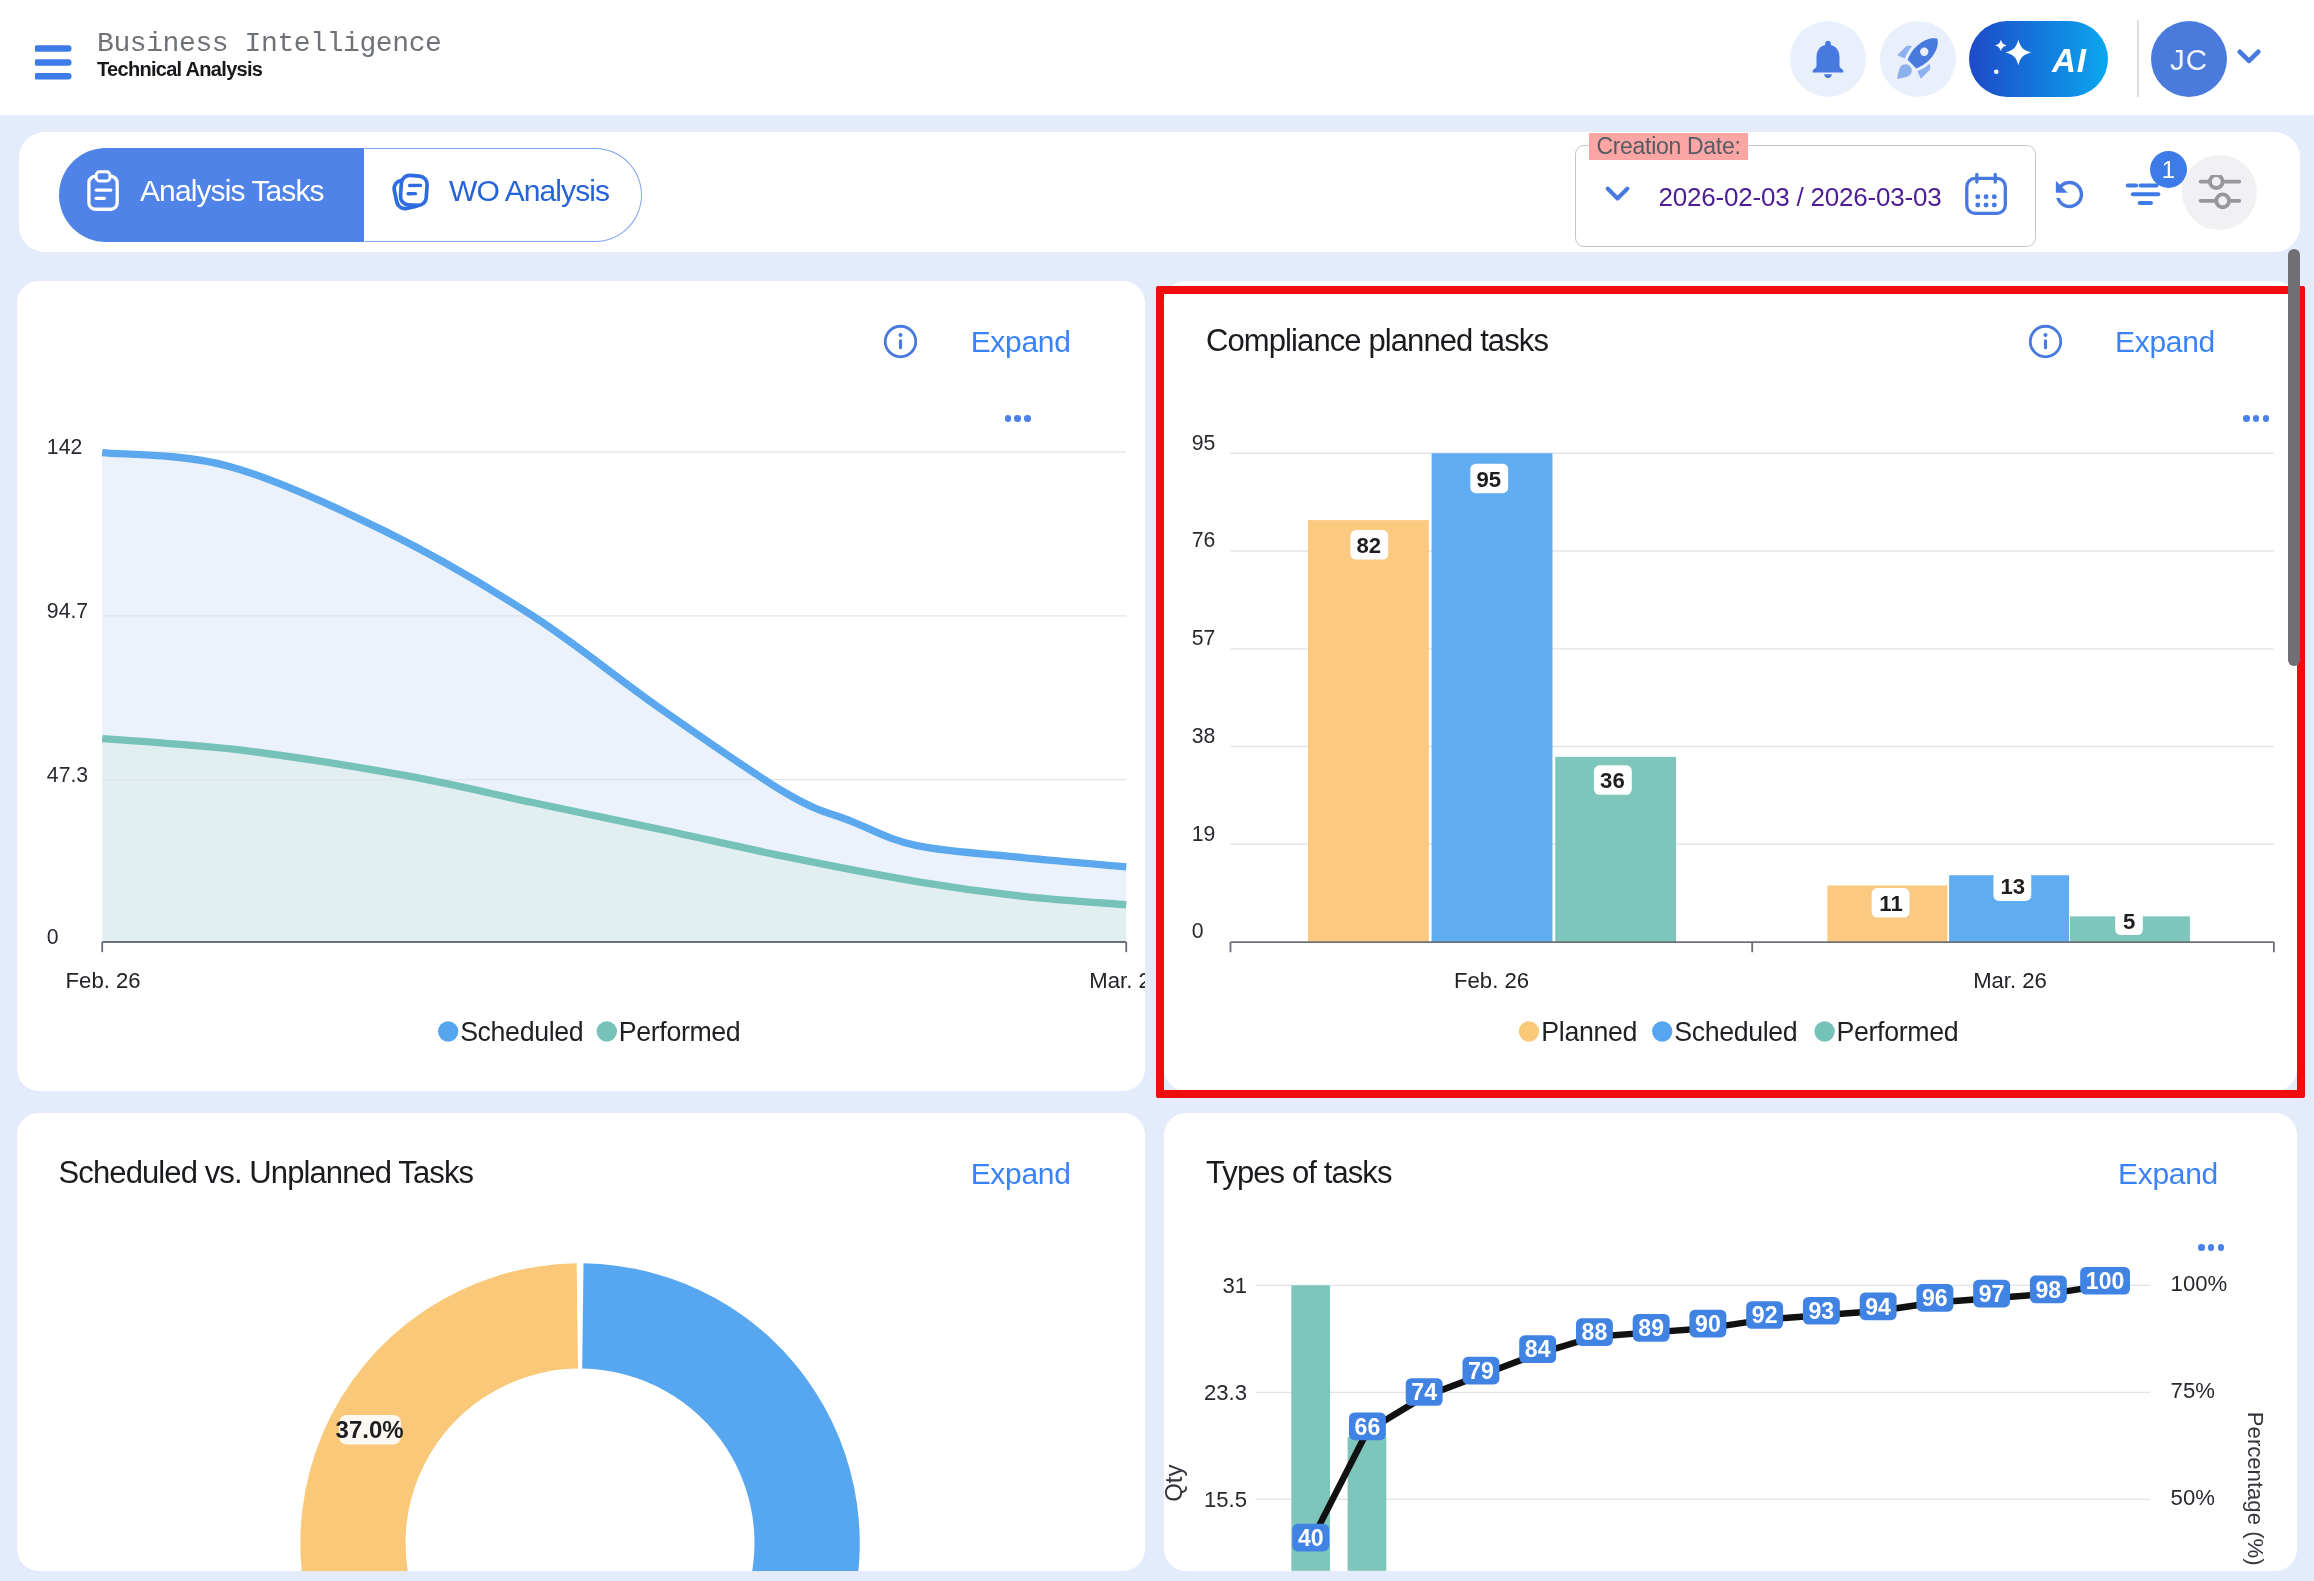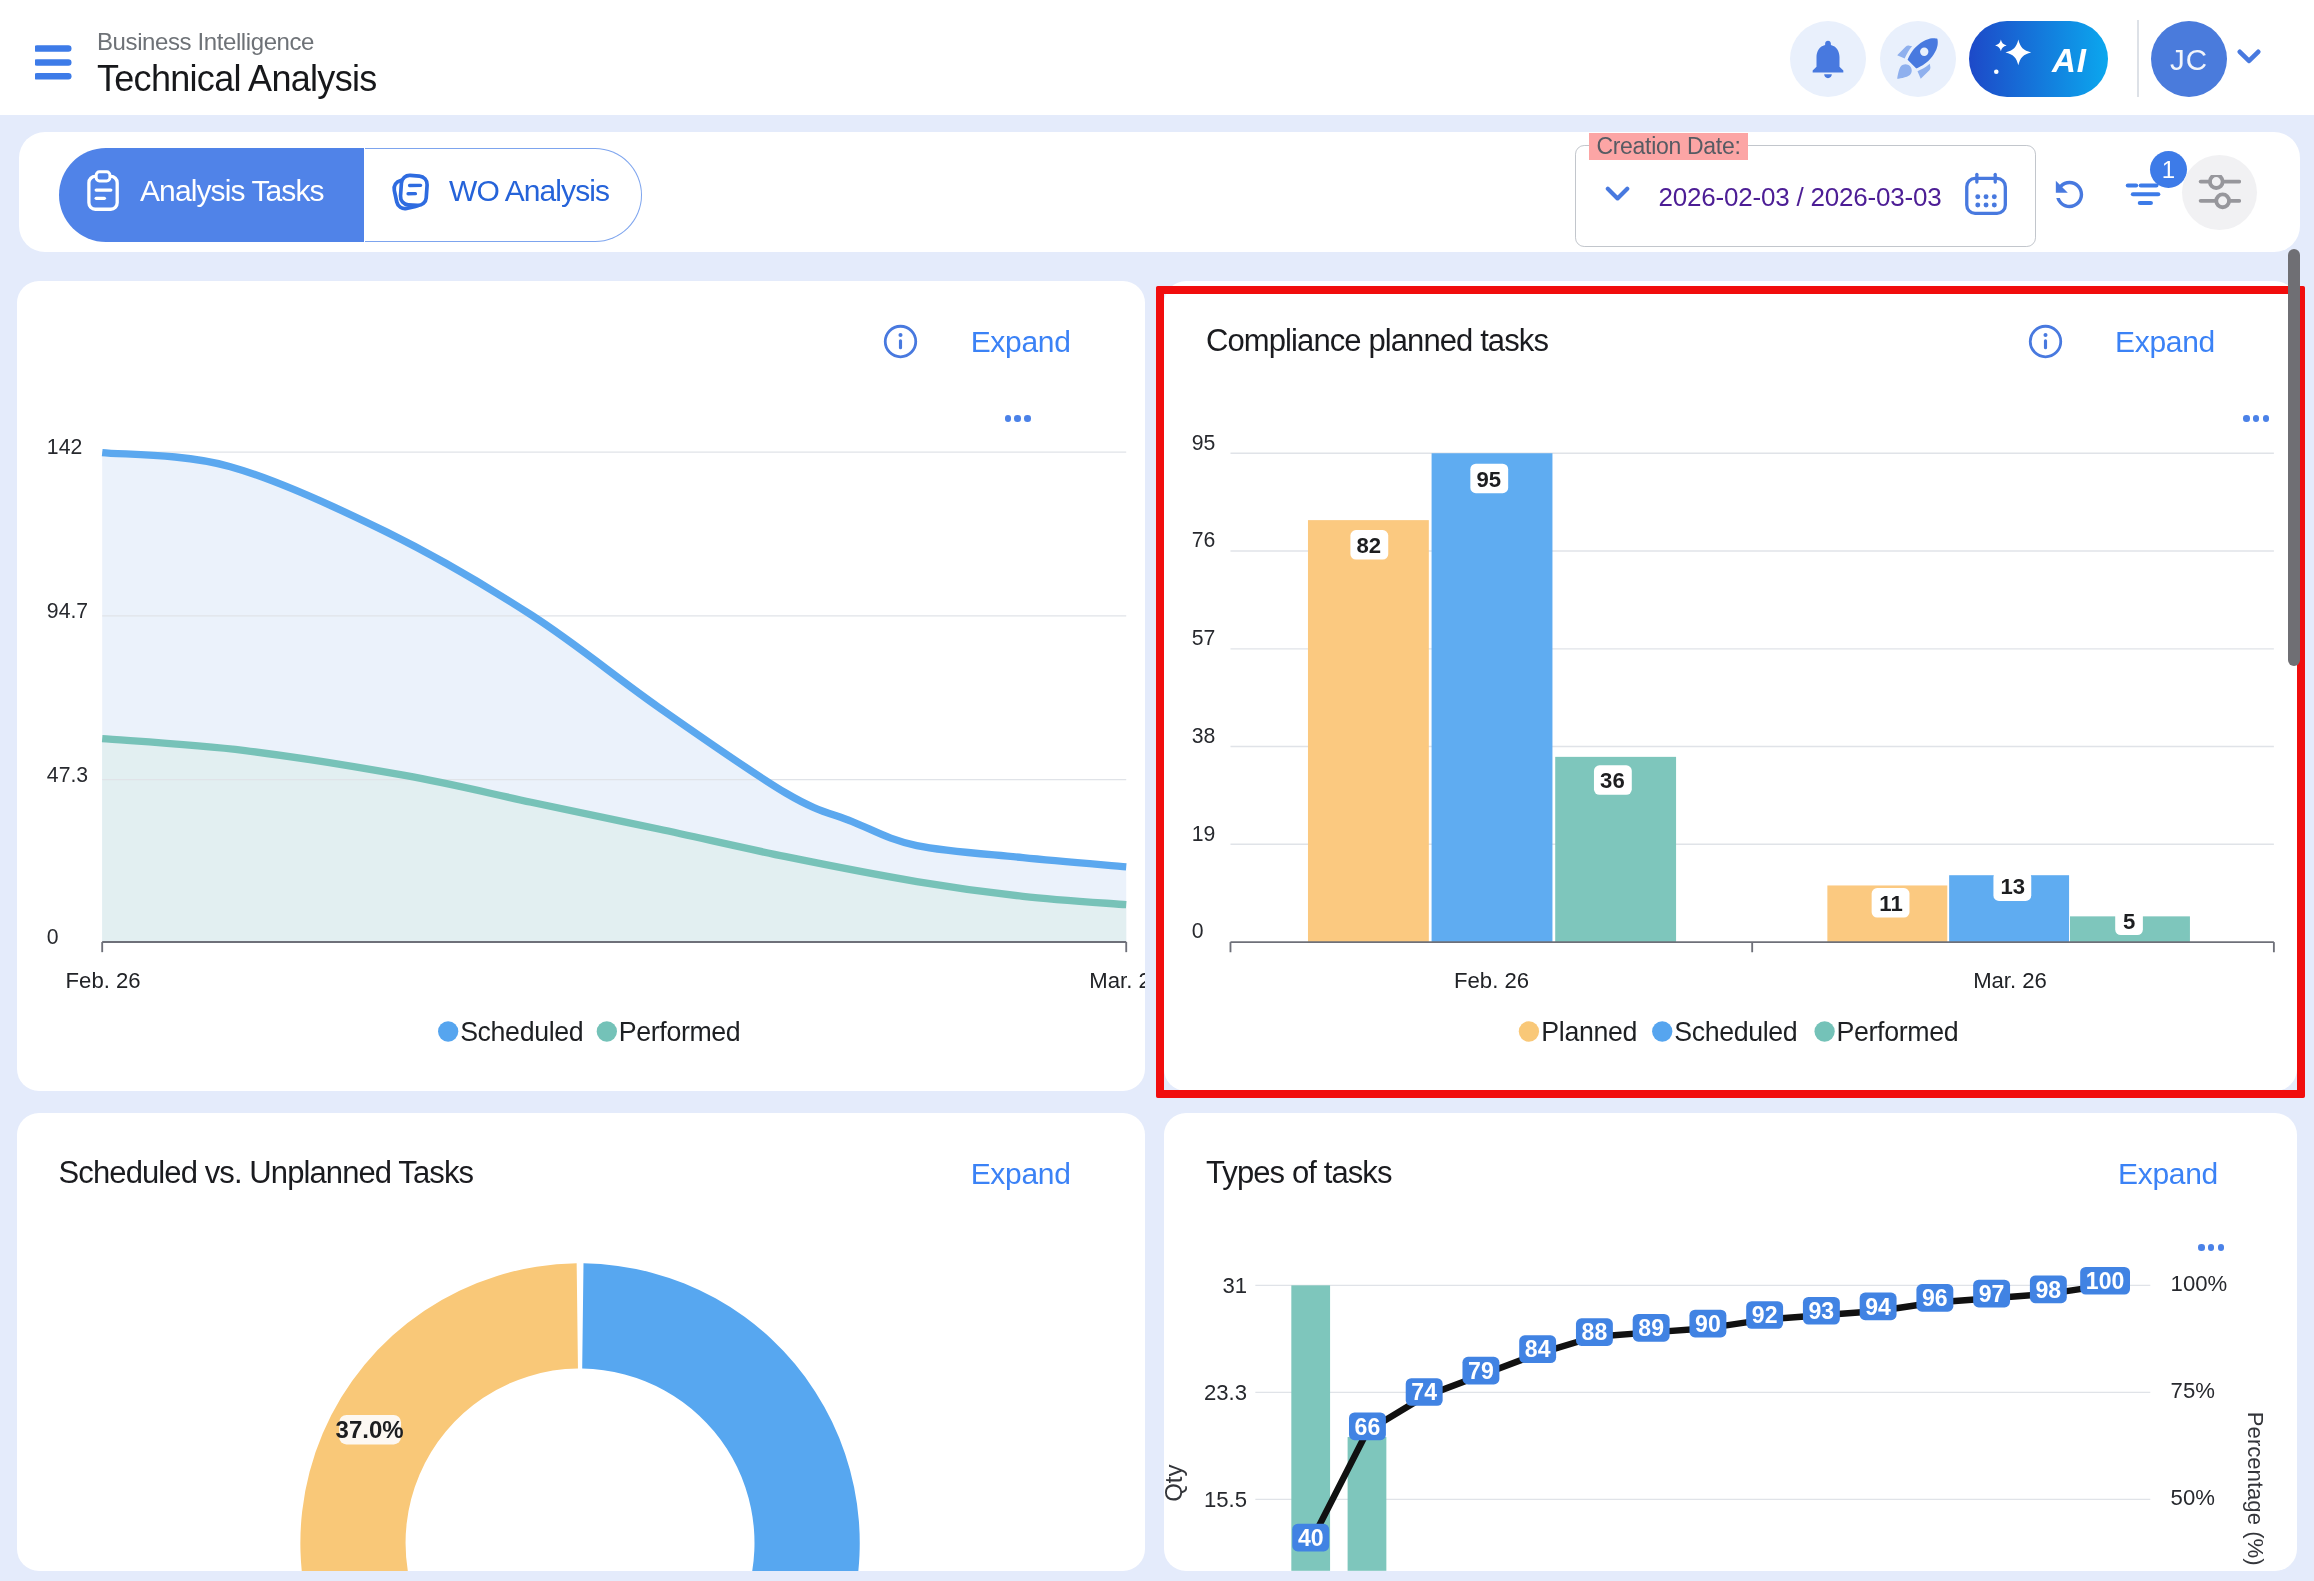--- a/index.html
+++ b/index.html
@@ -12,22 +12,22 @@
 .dots span { display:inline-block; width:6.5px; height:6.5px; border-radius:50%; background:#4B82E8; margin-left:3.2px; vertical-align:top; }
 </style></head>
 <body>
 
 <div class="abs" style="left:0;top:0;width:2315px;height:115px;background:#fff;"></div>
 <svg class="abs" style="left:35px;top:41px" width="37" height="41" viewBox="0 0 40 44">
   <line x1="2" y1="8" x2="36" y2="8" stroke="#3D7BE8" stroke-width="7" stroke-linecap="round"></line>
   <line x1="2" y1="23" x2="36" y2="23" stroke="#3D7BE8" stroke-width="7" stroke-linecap="round"></line>
   <line x1="2" y1="38" x2="36" y2="38" stroke="#3D7BE8" stroke-width="7" stroke-linecap="round"></line>
 </svg>
-<div class="abs" style="left:97px;top:28px;font-size:24px;color:#6E7277;letter-spacing:-0.4px;">Business Intelligence</div>
-<div class="abs" style="left:97px;top:58px;font-size:36px;font-weight:400;color:#17181b;letter-spacing:-0.7px;">Technical Analysis</div>
+<div class="abs" style="left:97px;top:28px;font-size:28px;color:#6E7277;letter-spacing:-0.4px;font-family:Liberation Mono, monospace;">Business Intelligence</div>
+<div class="abs" style="left:97px;top:58px;font-size:20px;font-weight:700;color:#17181b;letter-spacing:-0.7px;">Technical Analysis</div>
 
 <div class="abs" style="left:1790px;top:21px;width:76px;height:76px;border-radius:50%;background:#E9F0FC;"></div>
 <svg class="abs" style="left:1805px;top:34px" width="46" height="50" viewBox="0 0 24 24" fill="#4879DF">
   <path d="M12 22c1.1 0 2-.9 2-2h-4c0 1.1.9 2 2 2zm6-6v-5c0-3.07-1.63-5.64-4.5-6.32V4c0-.83-.67-1.5-1.5-1.5s-1.5.67-1.5 1.5v.68C7.64 5.36 6 7.92 6 11v5l-2 2v1h16v-1l-2-2z"></path>
 </svg>
 <div class="abs" style="left:1880px;top:21px;width:76px;height:76px;border-radius:50%;background:#E9F0FC;"></div>
 <svg class="abs" style="left:1893px;top:33px" width="50" height="50" viewBox="0 0 24 24">
   <path fill="#8FB0EE" d="M9.19 6.35c-2.04 2.29-3.44 5.58-3.57 5.89L2 10.69l4.05-4.05c.47-.47 1.15-.68 1.81-.55l1.33.26zM17.65 14.81c-2.29 2.04-5.58 3.44-5.89 3.57L13.31 22l4.05-4.05c.47-.47.68-1.15.55-1.81l-.26-1.33zM9 18c0 .83-.34 1.58-.88 2.12C6.94 21.3 2 22 2 22s.7-4.94 1.88-6.12C4.42 15.34 5.17 15 6 15c1.66 0 3 1.34 3 3z"></path>
   <path fill="#4879DF" d="M11.17 17s3.74-1.55 5.89-3.7c5.4-5.4 4.5-9.62 4.21-10.57-.95-.3-5.17-1.19-10.57 4.21C8.55 9.09 7 12.83 7 12.83L11.17 17z"></path>
   <circle cx="15" cy="9" r="2" fill="#E9F0FC"></circle>

